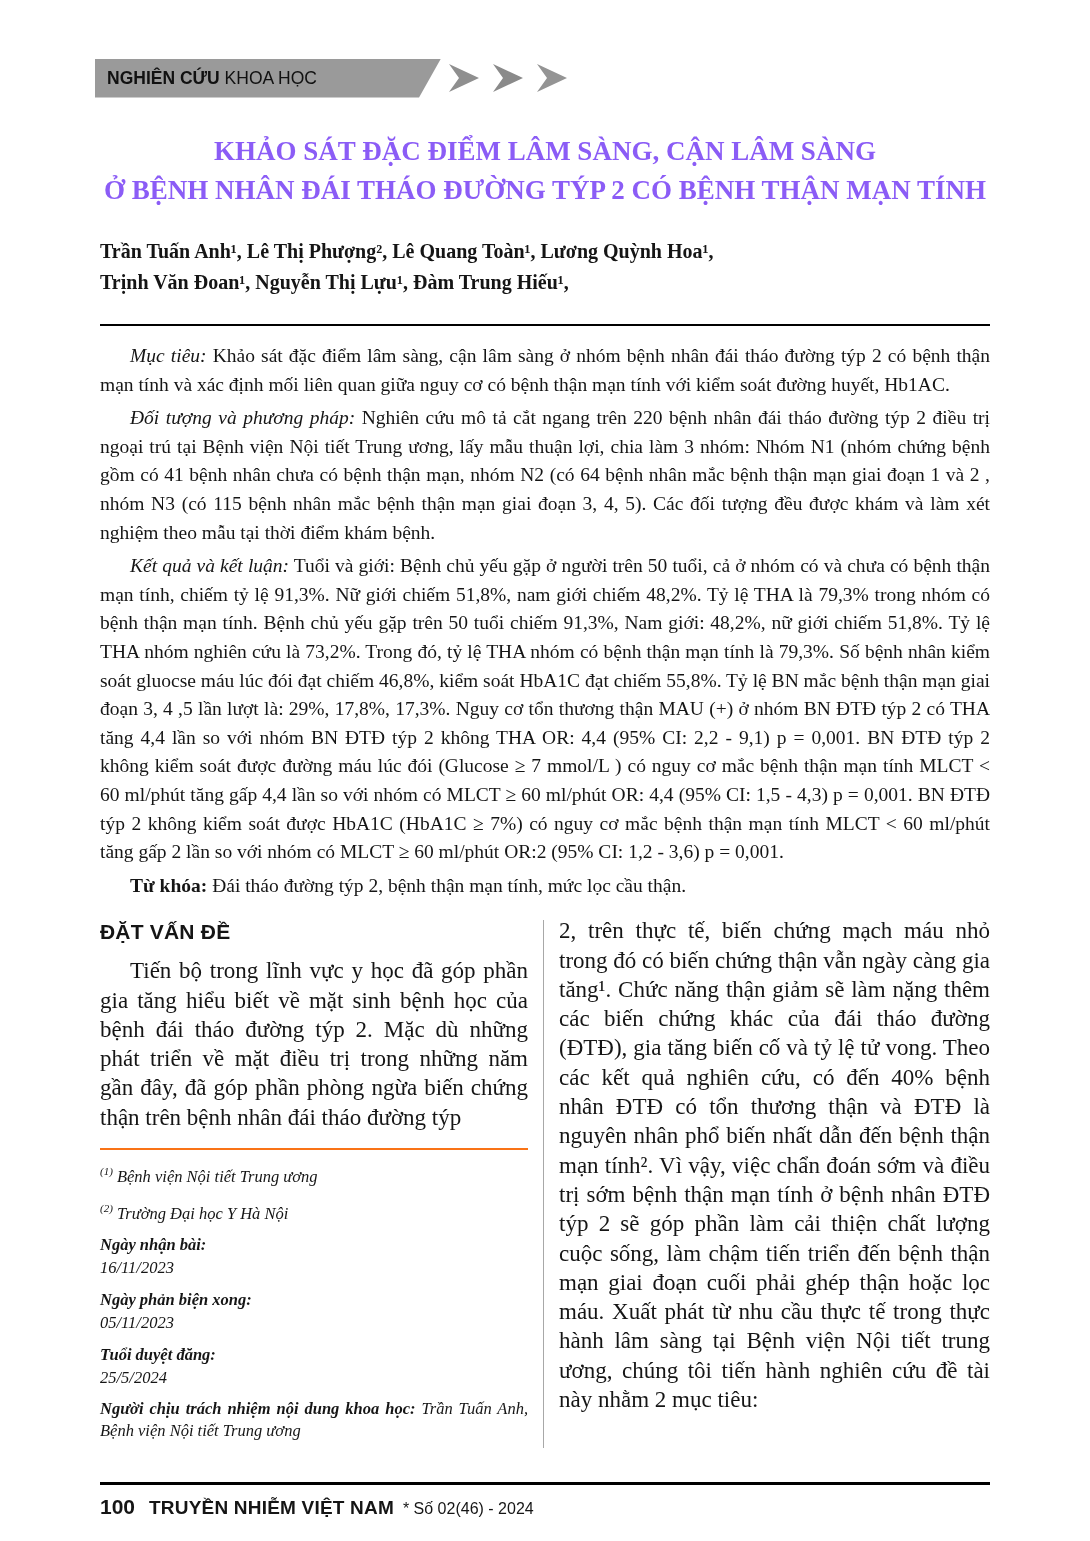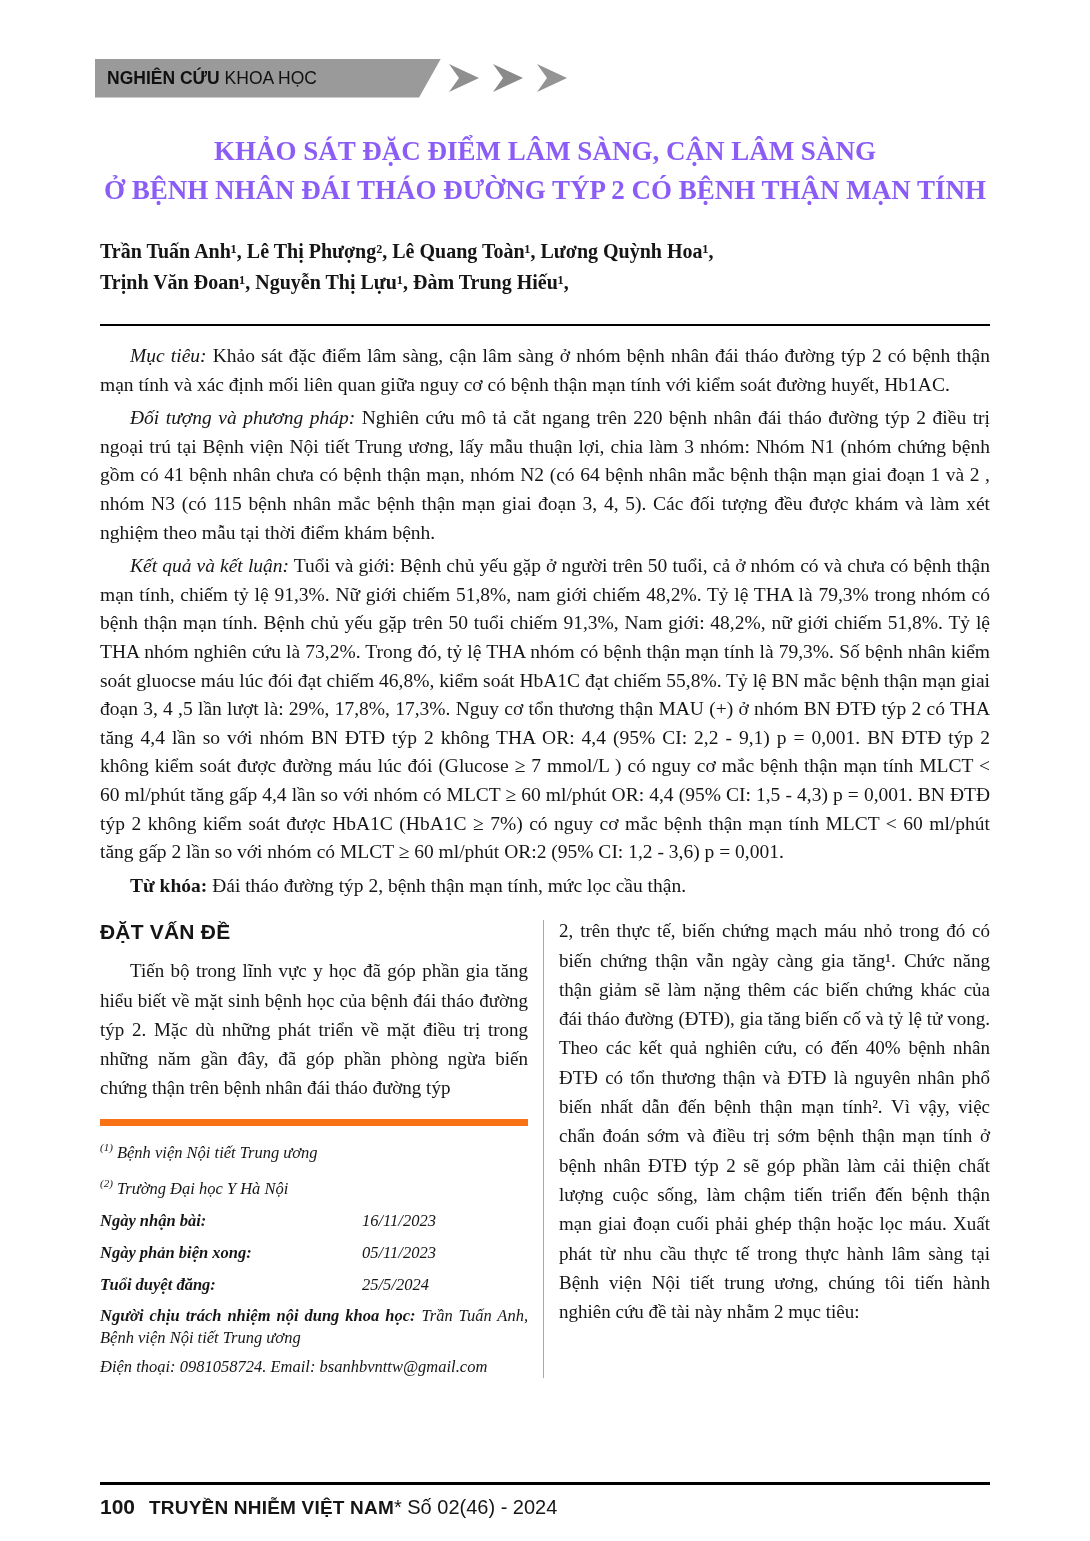--- a/index.html
+++ b/index.html
@@ -32,42 +32,42 @@
   .lead{font-style:italic;}
   .lead-b{font-weight:bold;}
 
   
   .columns{display:flex;margin:16px 100px 0 100px;align-items:stretch;}
   .col-left{width:428px;}
   .v-divider{width:1px;background:#a8a8a8;margin:4px 15px 0 15px;}
   .col-right{flex:1;}
   .section-heading{font-family:"Liberation Sans",sans-serif;font-weight:bold;font-size:21px;
                    margin:4px 0 12px 0;letter-spacing:.2px;}
-  .col-p{margin:0;font-size:19px;line-height:29.3px;text-align:justify;}
+  .col-p{margin:0;font-size:23px;line-height:29.3px;text-align:justify;}
   .indent{text-indent:30px;}
 
   
-  .footnotes{margin-top:16px;border-top:7px solid #f97316;padding-top:10px;
+  .footnotes{margin-top:16px;border-top:2px solid #f97316;padding-top:10px;
              font-style:italic;font-size:16.5px;line-height:23px;}
   .fn-affil{margin:0 0 9px 0;}
   .fn-affil sup{font-size:11px;}
-  .fn-row{display:flex;margin:0 0 9px 0;}
+  .fn-row{display:flex;margin:0 0 9px 0;flex-direction:column;}
   .fn-label{font-weight:bold;width:262px;flex:none;}
   .fn-value{}
   .fn-resp{margin:0 0 6px 0;line-height:22px;text-align:justify;}
   .fn-resp .fn-label-inline{font-weight:bold;}
   .fn-contact{margin:4px 0 0 0;}
 
   
   .footer{position:absolute;left:100px;right:100px;top:1424px;}
   .footer-rule{border-top:3px solid #000;height:0;}
   .footer-text{display:flex;align-items:baseline;margin-top:10px;font-family:"Liberation Sans",sans-serif;}
   .footer-page{font-weight:bold;font-size:21px;margin-right:14px;}
   .footer-journal{font-weight:bold;font-size:19px;letter-spacing:.2px;}
-  .footer-issue{font-size:20px;margin-left:0;}
+  .footer-issue{font-size:16px;margin-left:9px;}
 </style>
 </head>
 <body>
 
 <div class="page">
 
   <div class="banner-row">
     <div class="banner">
       <b>NGHIÊN CỨU</b><span class="reg"> KHOA HỌC</span>
     </div>
@@ -133,21 +133,20 @@
           <span class="fn-value">05/11/2023</span>
         </div>
         <div class="fn-row">
           <span class="fn-label">Tuổi duyệt đăng:</span>
           <span class="fn-value">25/5/2024</span>
         </div>
         <p class="fn-resp">
           <span class="fn-label-inline">Người chịu trách nhiệm nội dung khoa học:</span>
           <span>Trần Tuấn Anh, Bệnh viện Nội tiết Trung ương</span>
         </p>
-        <p class="fn-contact">Điện thoại: 0981058724. Email: bsanhbvnttw@gmail.com</p>
       </div>
     </div>
 
     <div class="v-divider"></div>
 
     <div class="col-right">
       <p class="col-p">2, trên thực tế, biến chứng mạch máu nhỏ trong đó có biến chứng thận vẫn ngày càng gia tăng¹. Chức năng thận giảm sẽ làm nặng thêm các biến chứng khác của đái tháo đường (ĐTĐ), gia tăng biến cố và tỷ lệ tử vong. Theo các kết quả nghiên cứu, có đến 40% bệnh nhân ĐTĐ có tổn thương thận và ĐTĐ là nguyên nhân phổ biến nhất dẫn đến bệnh thận mạn tính². Vì vậy, việc chẩn đoán sớm và điều trị sớm bệnh thận mạn tính ở bệnh nhân ĐTĐ týp 2 sẽ góp phần làm cải thiện chất lượng cuộc sống, làm chậm tiến triển đến bệnh thận mạn giai đoạn cuối phải ghép thận hoặc lọc máu. Xuất phát từ nhu cầu thực tế trong thực hành lâm sàng tại Bệnh viện Nội tiết trung ương, chúng tôi tiến hành nghiên cứu đề tài này nhằm 2 mục tiêu:</p>
     </div>
 
   </div>

